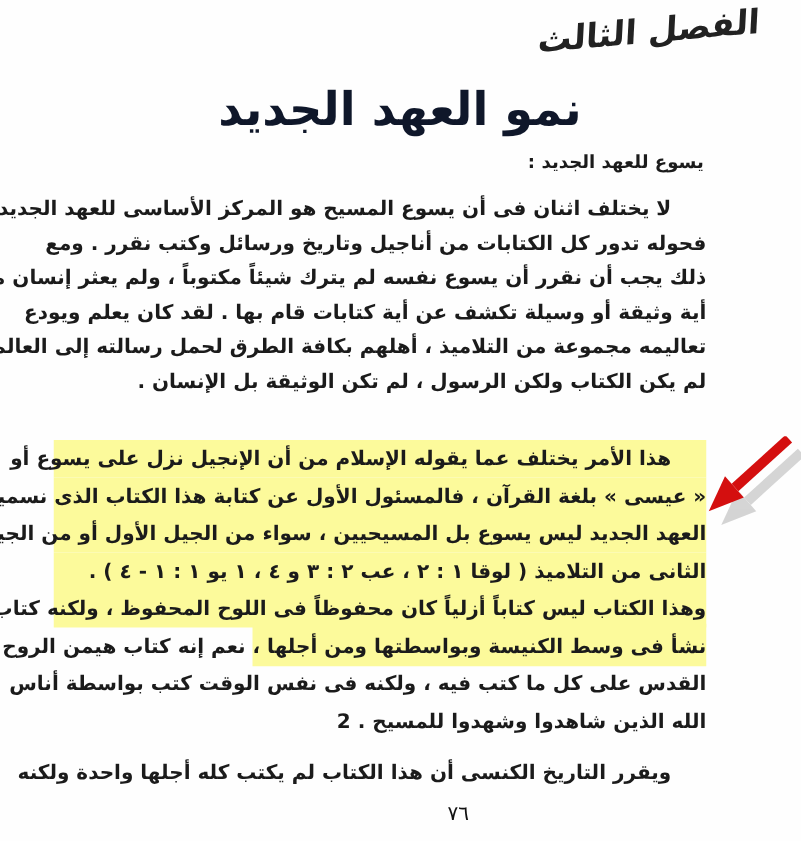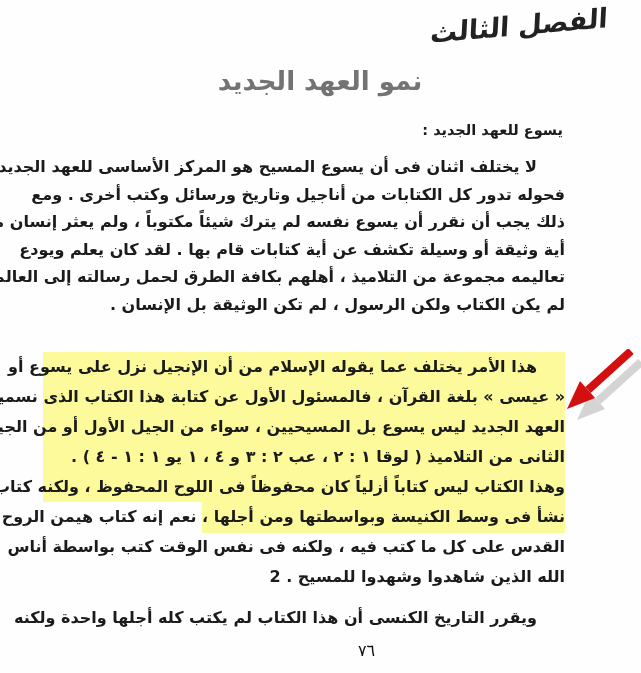--- a/index.html
+++ b/index.html
@@ -14,21 +14,21 @@
     background:#fefefe;color:#1b1b1b;direction:rtl;
   }
   .calligraphy{
     position:absolute;top:10px;right:22px;width:200px;
     font-size:27px;font-weight:bold;text-align:center;color:#222;
     transform:rotate(-5deg) skewX(-8deg);
     letter-spacing:1px;
   }
   .title{
     position:absolute;top:66px;left:145px;width:350px;
-    font-size:26px;font-weight:bold;text-align:center;color:#737373;
+    font-size:37px;font-weight:bold;text-align:center;color:#0f172a;
   }
   .subheading{
     position:absolute;top:122px;right:78px;
     font-size:14.5px;font-weight:bold;color:#1b1b1b;
   }
   .pblock{position:absolute;right:76px;width:522px;}
   .p1{top:153px;}
   .p2{top:352px;}
   .p3{top:604px;}
   .line{
@@ -54,21 +54,21 @@
 <div class="page">
 
   <div class="calligraphy">الفصل الثالث</div>
 
   <div class="title">نمو العهد الجديد</div>
 
   <div class="subheading">يسوع للعهد الجديد :</div>
 
   <div class="pblock p1">
     <div class="line indent">لا يختلف اثنان فى أن يسوع المسيح هو المركز الأساسى للعهد الجديد ،</div>
-    <div class="line">فحوله تدور كل الكتابات من أناجيل وتاريخ ورسائل وكتب أخرى . ومع</div>
+    <div class="line">فحوله تدور كل الكتابات من أناجيل وتاريخ ورسائل وكتب نقرر . ومع</div>
     <div class="line">ذلك يجب أن نقرر أن يسوع نفسه لم يترك شيئاً مكتوباً ، ولم يعثر إنسان ما على</div>
     <div class="line">أية وثيقة أو وسيلة تكشف عن أية كتابات قام بها . لقد كان يعلم ويودع</div>
     <div class="line">تعاليمه مجموعة من التلاميذ ، أهلهم بكافة الطرق لحمل رسالته إلى العالم ،</div>
     <div class="line end">لم يكن الكتاب ولكن الرسول ، لم تكن الوثيقة بل الإنسان .</div>
   </div>
 
   <div class="pblock p2">
     <div class="line indent hl">هذا الأمر يختلف عما يقوله الإسلام من أن الإنجيل نزل على يسوع أو</div>
     <div class="line hl">« عيسى » بلغة القرآن ، فالمسئول الأول عن كتابة هذا الكتاب الذى نسميه</div>
     <div class="line hl">العهد الجديد ليس يسوع بل المسيحيين ، سواء من الجيل الأول أو من الجيل</div>

